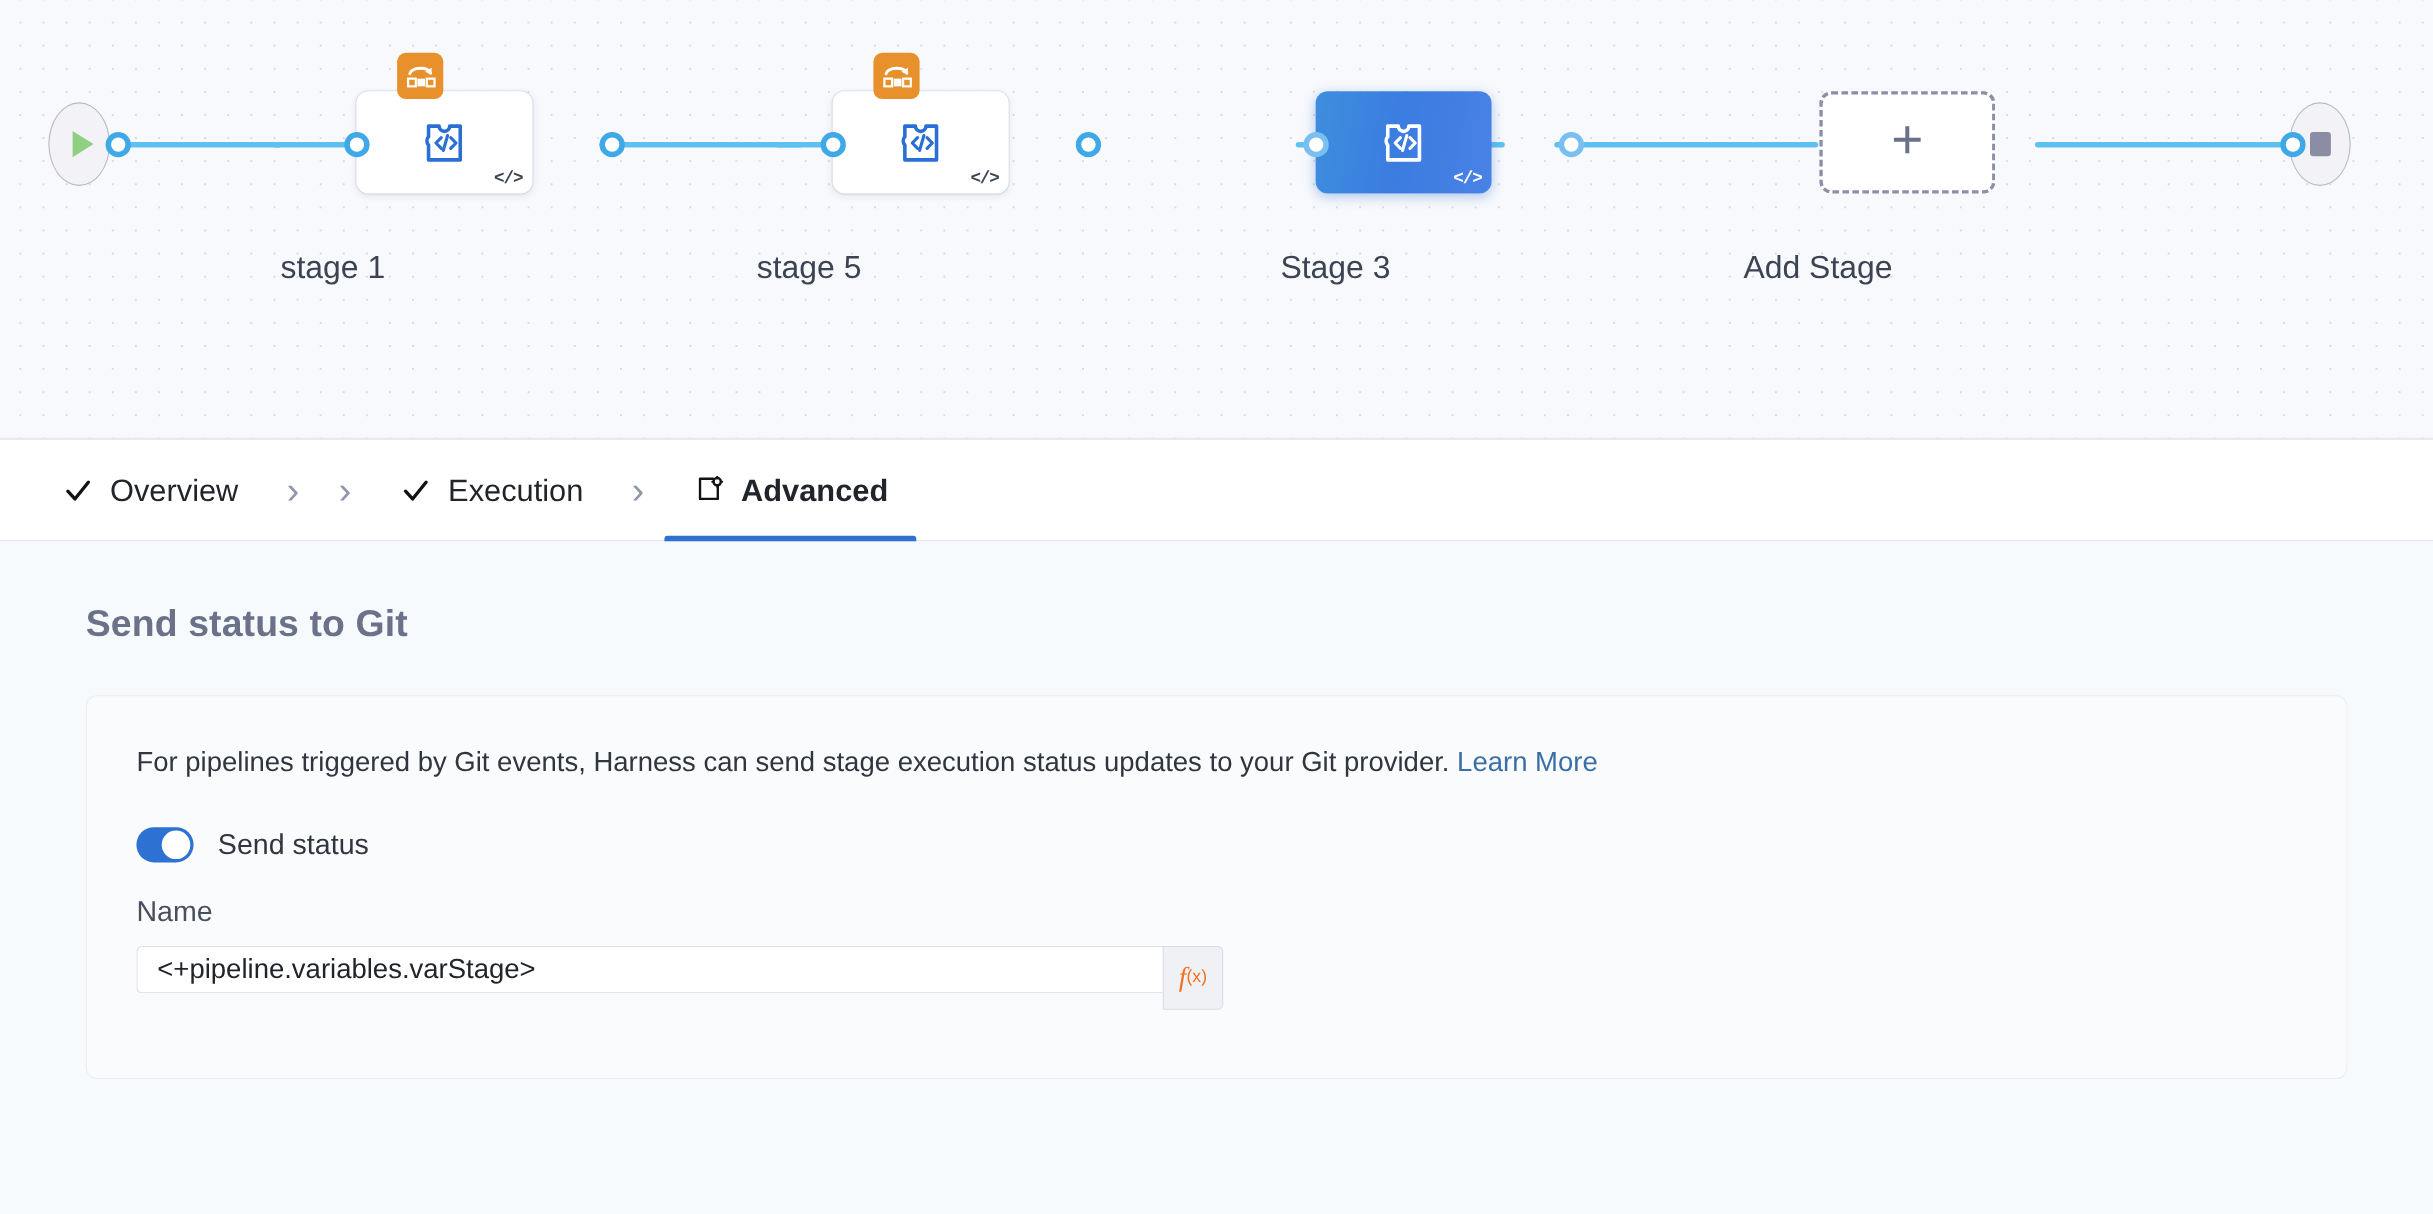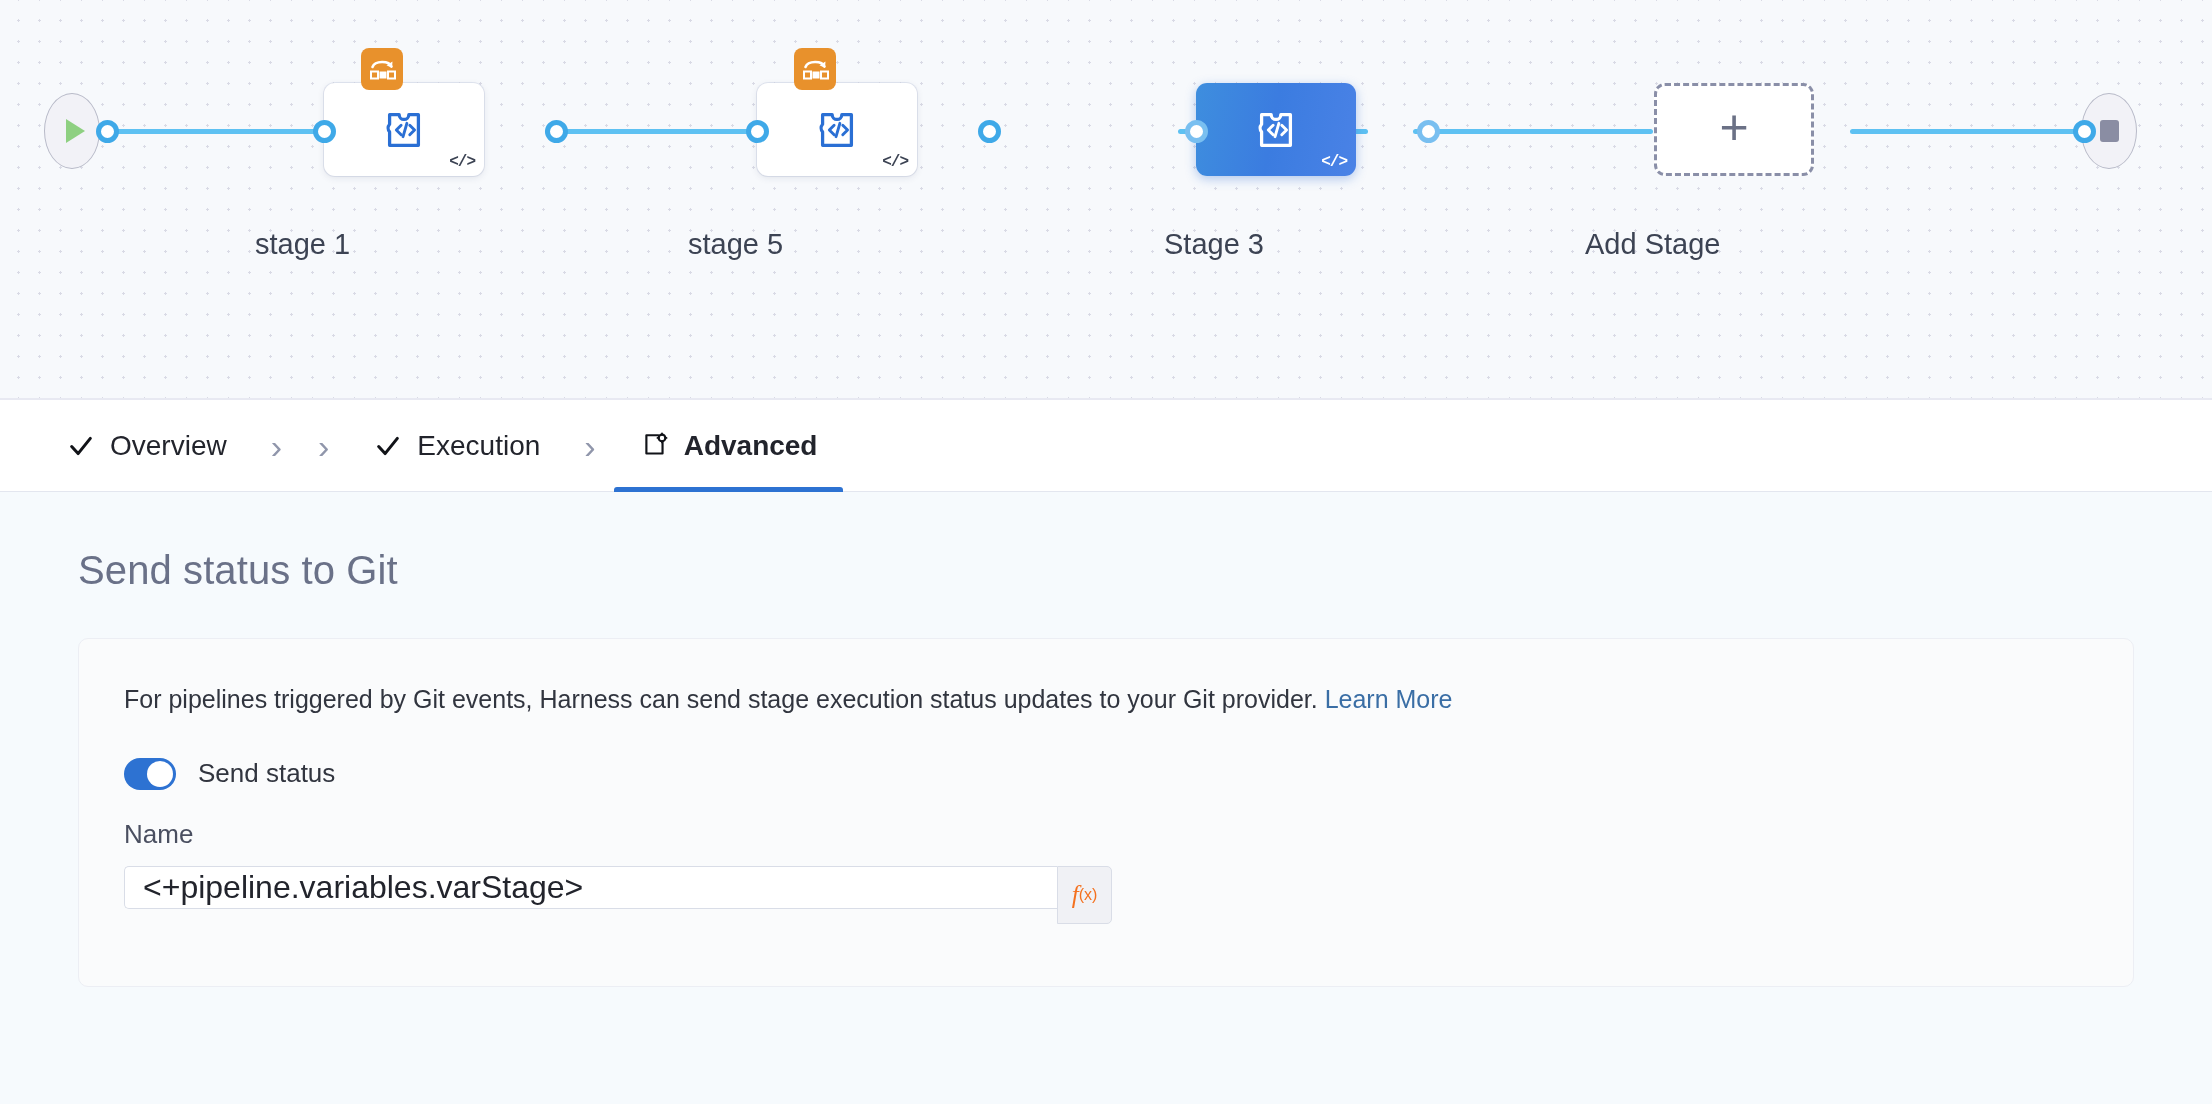--- a/index.html
+++ b/index.html
@@ -131,21 +131,21 @@
 
   
   .tabstrip {
     position: relative;
     width: 2212px;
     height: 92px;
     background: #ffffff;
     border-bottom: 1px solid #e3e6ef;
     display: flex;
     align-items: center;
-    padding-left: 40px;
+    padding-left: 30px;
   }
   .tab {
     display: flex;
     align-items: center;
     gap: 14px;
     height: 92px;
     padding: 0 26px;
     font-size: 28px;
     color: #22242c;
     cursor: pointer;
@@ -171,22 +171,22 @@
   }
 
   
   .content {
     width: 2212px;
     height: 612px;
     background: #f6fafd;
     padding: 56px 78px 0 78px;
   }
   .section-title {
-    font-size: 40px;
-    font-weight: 400;
+    font-size: 34px;
+    font-weight: 700;
     color: #6a7188;
     margin-bottom: 45px;
     letter-spacing: 0.1px;
   }
   .panel {
     width: 2056px;
     background: #fafbfc;
     border: 1px solid #eceef4;
     border-radius: 10px;
     padding: 44px 45px 62px 45px;
@@ -224,21 +224,21 @@
   .field-label { font-size: 26px; color: #4a4f60; margin-bottom: 16px; }
   .field-row { display: flex; align-items: stretch; width: 988px; }
   .text-input {
     flex: 1;
     height: 43px;
     border: 1px solid #d9dde7;
     border-right: none;
     border-radius: 5px 0 0 5px;
     background: #ffffff;
     font-family: "Liberation Sans", sans-serif;
-    font-size: 32px;
+    font-size: 25px;
     color: #22242c;
     padding: 0 18px;
     outline: none;
   }
   .fx-button {
     width: 55px;
     height: 58px;
     border: 1px solid #d9dde7;
     border-radius: 0 5px 5px 0;
     background: #f0f1f5;

